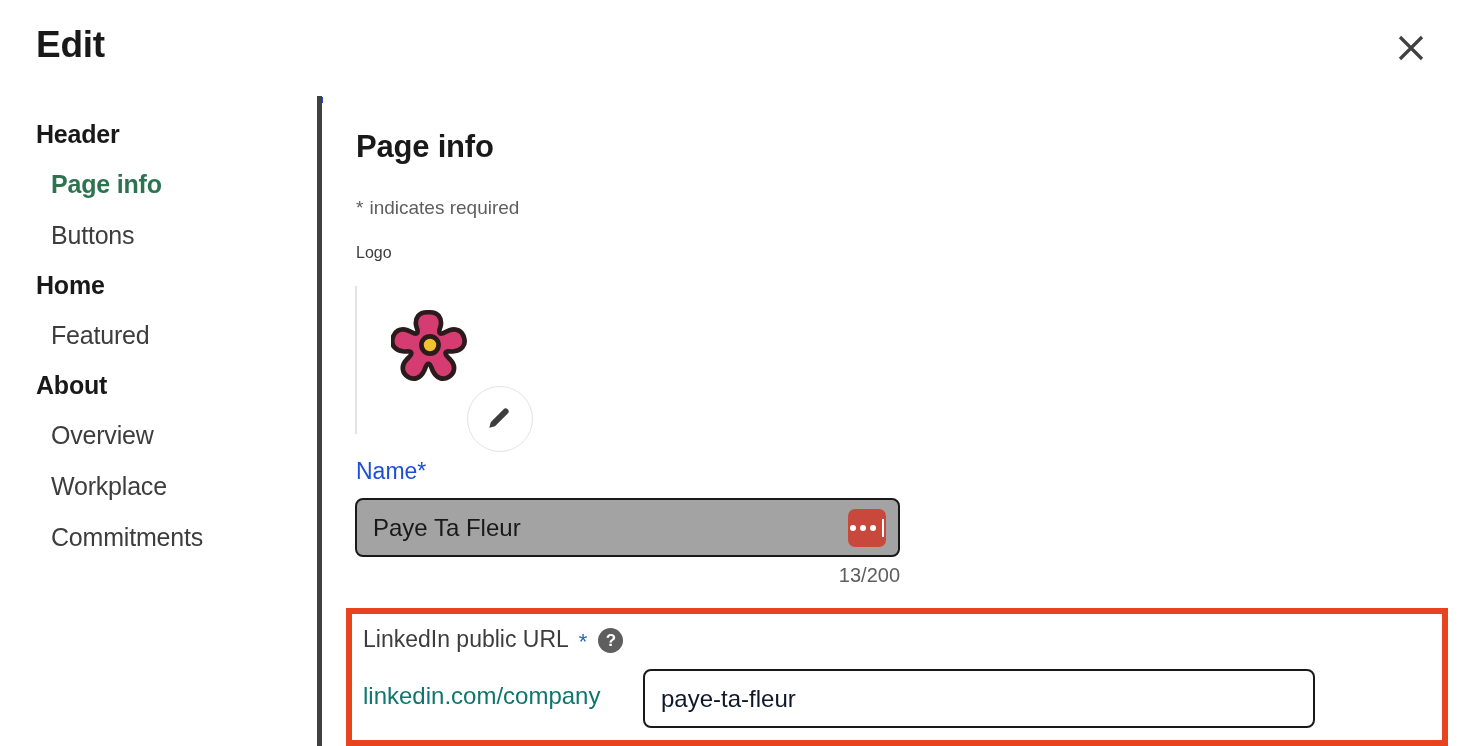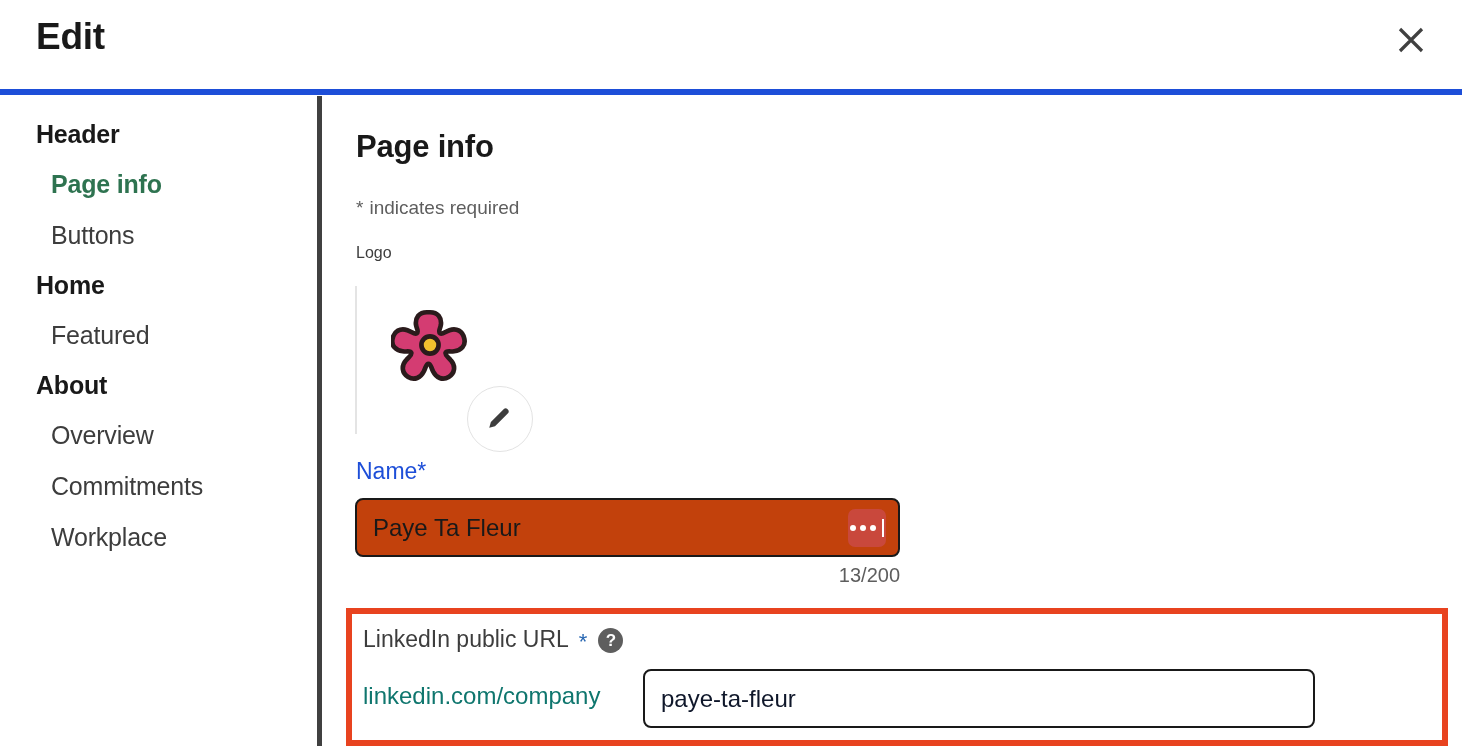--- a/index.html
+++ b/index.html
@@ -15,21 +15,21 @@
   #app {
     position: relative;
     width: 1462px;
     height: 746px;
     background: #ffffff;
   }
 
   
   .topbar {
     position: absolute;
-    left: 0; top: 0;
+    left: 0; top: 8px;
     width: 1462px; height: 95px;
     border-bottom: 6px solid #1d4ed8;
     background: #fff;
   }
   .topbar-title {
     position: absolute;
     left: 36px; top: 16px;
     font-size: 37px;
     font-weight: bold;
     color: #191919;
@@ -148,21 +148,21 @@
     width: 545px; height: 59px;
   }
   .name-input {
     width: 100%; height: 100%;
     border: 2px solid #191919;
     border-radius: 8px;
     font-family: "Liberation Sans", sans-serif;
     font-size: 24px;
     color: #191919;
     padding: 0 70px 0 16px;
-    background: #c2410c;
+    background: #a3a3a3;
     outline: none;
   }
   .name-badge {
     position: absolute;
     right: 14px; top: 11px;
     width: 38px; height: 38px;
     border-radius: 7px;
     background: #c9483c;
     display: flex; align-items: center; justify-content: center;
     gap: 4px;
@@ -270,24 +270,24 @@
     <div class="nav-group">Home</div>
     <div class="nav-item">
       <span>Featured</span>
     </div>
 
     <div class="nav-group">About</div>
     <div class="nav-item">
       <span>Overview</span>
     </div>
     <div class="nav-item">
+      <span>Workplace</span>
+    </div>
+    <div class="nav-item">
       <span>Commitments</span>
-    </div>
-    <div class="nav-item">
-      <span>Workplace</span>
     </div>
 
   </nav>
 
   <section class="main">
 
     <div class="section-title">Page info</div>
 
     <div class="required-note">
       <span class="star">*</span><span>indicates required</span>

